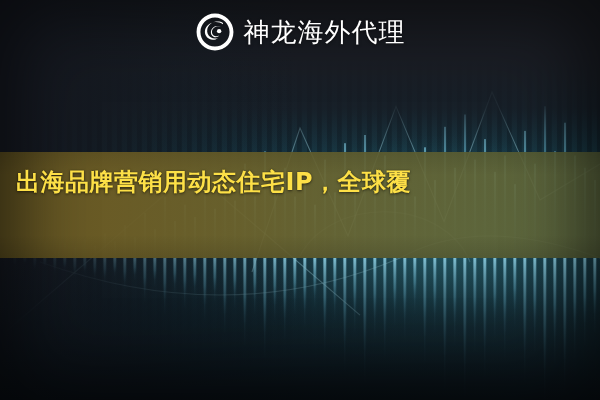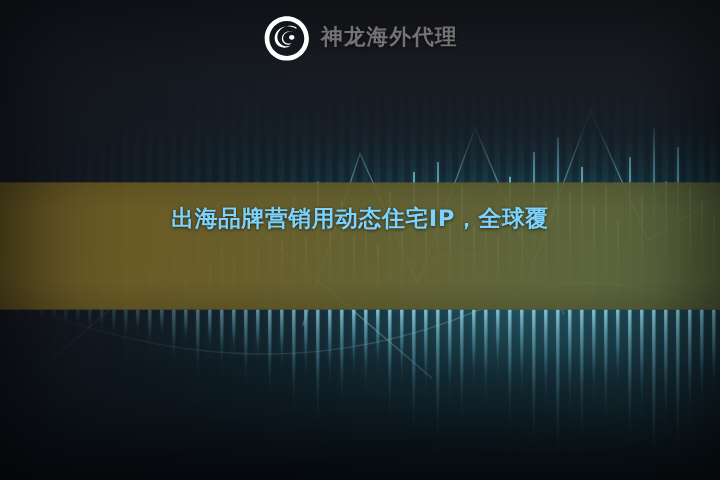--- a/index.html
+++ b/index.html
@@ -72,23 +72,22 @@
     background: linear-gradient(180deg, rgba(0,0,0,0.10) 0%, rgba(0,0,0,0) 22%, rgba(0,0,0,0) 78%, rgba(0,0,0,0.12) 100%);
   }
 
   
   #title {
     position: absolute;
     left: 0; right: 0;
     top: 162px;
     padding: 0 16px;
     box-sizing: border-box;
-    text-align: center;
-    color: #7dd3fc;
-    font-size: 19px;
+    color: #fde047;
+    font-size: 24px;
     line-height: 41px;
     font-weight: bold;
     letter-spacing: 0.5px;
     text-shadow: 0 1px 3px rgba(0,0,0,0.55), 0 0 1px rgba(0,0,0,0.6);
     z-index: 6;
   }
 
   
   #logo {
     position: absolute;
@@ -99,23 +98,23 @@
     justify-content: center;
     gap: 9px;
     z-index: 7;
   }
   #logo-mark {
     width: 40px; height: 40px;
     flex: 0 0 auto;
     display: block;
   }
   #logo-text {
-    color: #737373;
-    font-size: 18px;
-    font-weight: bold;
+    color: #ffffff;
+    font-size: 26px;
+    font-weight: normal;
     letter-spacing: 1px;
     text-shadow: 0 1px 3px rgba(0,0,0,0.5);
     line-height: 1;
   }
 
   
   .vignette {
     position: absolute; inset: 0;
     box-shadow: inset 0 0 70px 18px rgba(0,0,0,0.55);
     pointer-events: none;

